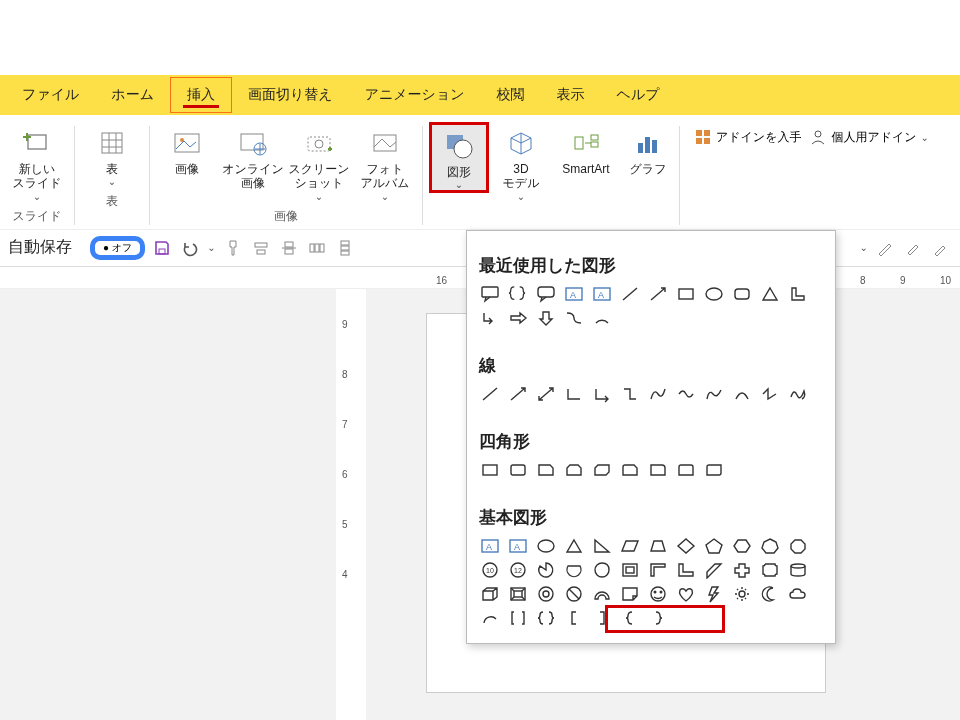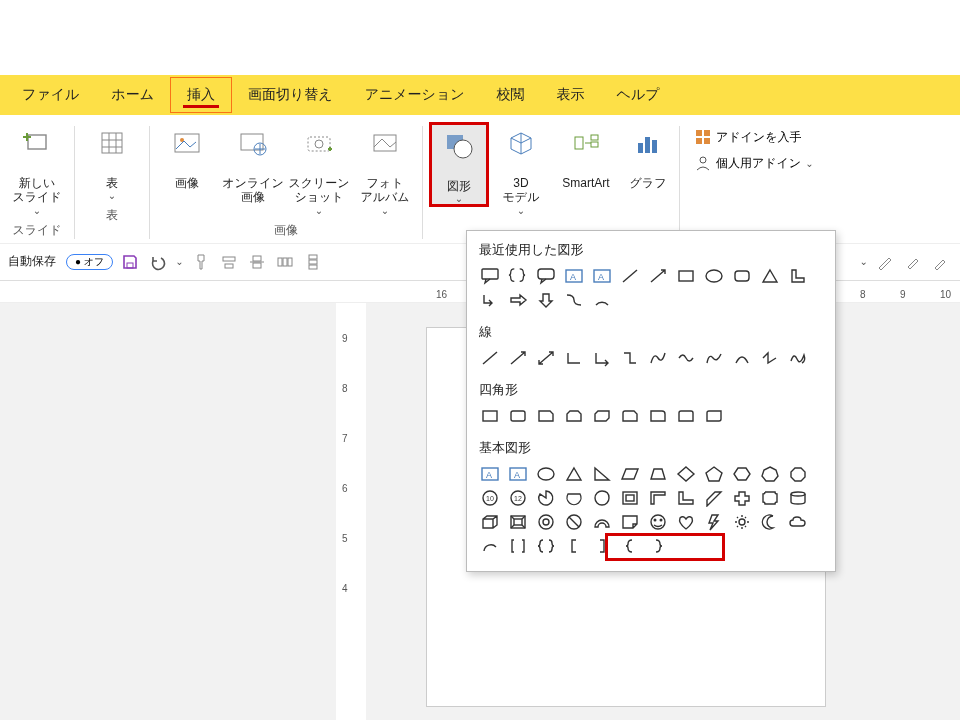--- a/index.html
+++ b/index.html
@@ -7,43 +7,43 @@
 .topspace { height: 75px; background: #fff; }
 .tabs { display: flex; align-items: center; padding: 0 6px; height: 40px; background: #fde047; }
 .tab { padding: 8px 16px; font-size: 14px; color: #222; cursor: pointer; position: relative; }
 .tab.active-mark { border: 1px solid #f97316; }
 .tab.active-mark::after { content: ""; display: block; position: absolute; left: 12px; right: 12px; bottom: 4px; height: 3px; background: #c00; }
 .ribbon { display: flex; background: #fff; border-top: 1px solid #fff; padding-top: 6px; }
 .group { display: flex; flex-direction: column; align-items: center; padding: 0 6px; }
 .group-row { display: flex; align-items: flex-start; gap: 4px; }
 .item { display: flex; flex-direction: column; align-items: center; width: 62px; font-size: 12px; position: relative; cursor: pointer; padding-top: 4px; }
 .item-icon { height: 34px; display: flex; align-items: center; justify-content: center; }
-.item-label { text-align: center; line-height: 1.2; font-size: 12px; color: #222; margin-top: 16px; }
+.item-label { text-align: center; line-height: 1.2; font-size: 12px; color: #222; margin-top: 2px; }
 .group-label { font-size: 12px; color: #555; text-align: center; padding: 6px 0 4px; width: 100%; }
 .vsep { width: 1px; background: #ddd; margin: 4px 0; }
 .chev { font-size: 10px; color: #555; }
 .highlight-red { border: 3px solid #d40000; background: #e8e8e8; }
 .qat { display: flex; align-items: center; height: 38px; background: #fff; padding: 0 8px; gap: 6px; border-top: 1px solid #eee; border-bottom: 1px solid #ddd; }
-.qat-label { font-size: 12px; color: #222; margin-right: 4px; }
-.qat-toggle { display: inline-block; border: 1px solid #3b82f6; border-radius: 10px; padding: 0 8px; font-size: 10px; line-height: 14px; }
+.qat-label { font-size: 16px; color: #222; margin-right: 12px; }
+.qat-toggle { display: inline-block; border: 5px solid #3b82f6; border-radius: 10px; padding: 0 8px; font-size: 10px; line-height: 14px; }
 .qat-icon { width: 22px; height: 22px; display: flex; align-items: center; justify-content: center; color: #555; }
 .ruler { height: 22px; background: #fff; display: flex; align-items: center; font-size: 10px; color: #555; position: relative; border-bottom: 1px solid #eee; }
 .ruler-tick { position: absolute; top: 8px; font-size: 10px; }
 .workarea { display: flex; background: #f2f2f2; height: 480px; }
 .vruler { width: 30px; background: #fff; position: relative; }
 .vruler span { position: absolute; font-size: 10px; color: #555; left: 6px; }
 .slide-canvas { margin: 24px 0 0 60px; width: 400px; height: 380px; background: #fff; border: 1px solid #ccc; }
 .dropdown { position: absolute; left: 466px; top: 230px; width: 370px; background: #fff; border: 1px solid #bbb; box-shadow: 2px 3px 8px rgba(0,0,0,.2); padding: 6px; }
-.dd-section-title { font-weight: normal; font-size: 13px; padding: 4px 6px; color: #222; }
+.dd-section-title { font-weight: bold; font-size: 17px; padding: 4px 6px; color: #222; margin-top: 13px; }
 .dd-grid { display: flex; flex-wrap: wrap; gap: 2px; padding: 2px 4px 8px; }
 .dd-shape { width: 26px; height: 22px; display: flex; align-items: center; justify-content: center; color: #333; font-size: 16px; cursor: pointer; position: relative; }
 .dd-shape svg { width: 20px; height: 18px; stroke: #333; stroke-width: 1.4; fill: none; }
 .dd-shape.recent-text svg { stroke: #4a7ebb; }
 .bracket-highlight { position: absolute; border: 3px solid #d40000; left: 132px; bottom: 4px; width: 120px; height: 28px; pointer-events: none; }
-.addins { display: flex; flex-direction: column; gap: 8px; padding-top: 6px; font-size: 12px; text-align: right; }
+.addins { display: flex; flex-direction: row; gap: 8px; padding-top: 6px; font-size: 12px; text-align: right; }
 .addins-row { display: flex; align-items: center; gap: 4px; cursor: pointer; }
 svg { display: block; }
 </style>
 </head>
 <body>
 
 <div class="topspace"></div>
 
 <div class="tabs">
   <div class="tab">ファイル</div>

